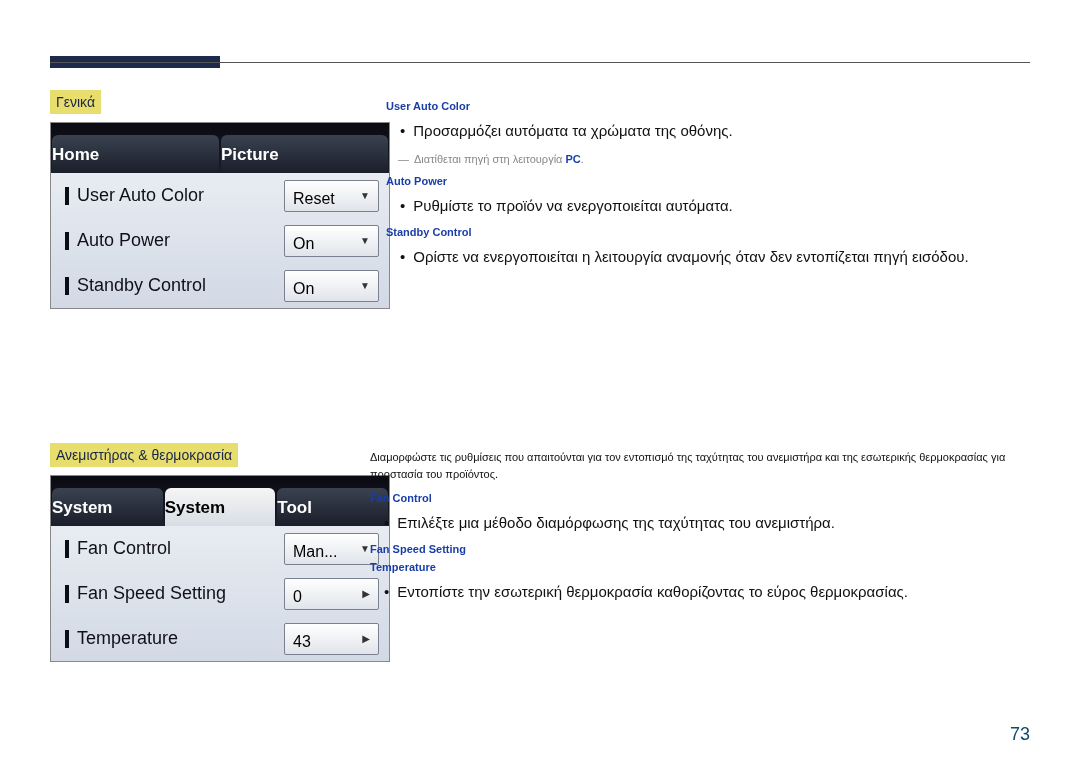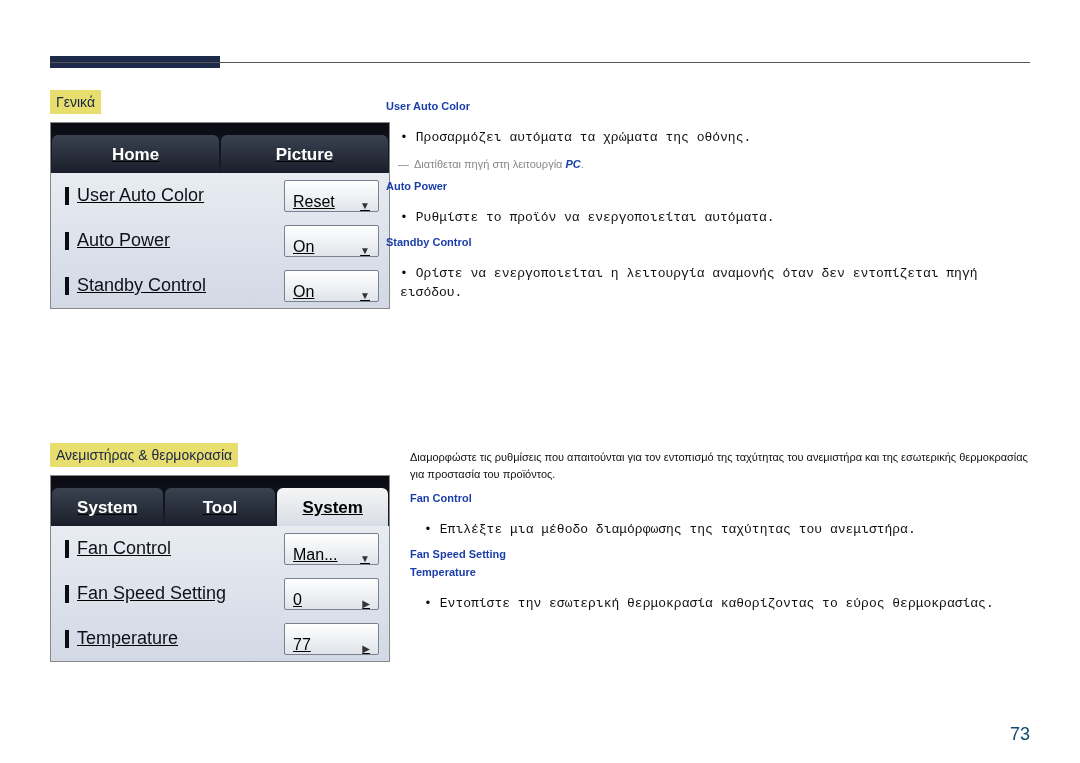--- a/index.html
+++ b/index.html
@@ -29,21 +29,20 @@
   }
   .content {
     position: relative;
     margin-top: 50px;
     display: flex;
     gap: 60px;
   }
   .left-col {
     width: 276px;
     flex-shrink: 0;
-    text-decoration: underline;
   }
   .right-col {
     flex: 1;
     padding-top: 6px;
   }
   .section-label {
     display: inline-block;
     background: #e8de6e;
     color: #1a2548;
     font-size: 14px;
@@ -60,21 +59,20 @@
   .shot-tabs {
     background: linear-gradient(#0a0a12, #1a1e2a);
     height: 50px;
     display: flex;
     align-items: flex-end;
     padding: 0 0 0 0;
     gap: 0;
   }
   .shot-tab {
     flex: 1;
-    text-align: center;
     color: #fff;
     font-size: 17px;
     font-weight: bold;
     padding: 10px 0 8px 0;
     border-radius: 6px 6px 0 0;
     margin: 0 1px;
     background: linear-gradient(#3a4250, #1a1e2a);
   }
   .shot-tab.active {
     background: linear-gradient(#f5f5f5, #d8dde5);
@@ -103,23 +101,23 @@
     height: 18px;
     background: #0c0c14;
     margin-right: 8px;
   }
   .row-select {
     width: 95px;
     height: 32px;
     border: 1px solid #7a8090;
     background: linear-gradient(#fff, #e0e4ea);
     display: flex;
-    align-items: flex-end;
+    align-items: flex-start;
     justify-content: space-between;
-    padding: 0 8px;
+    padding: 9px 8px;
     font-size: 16px;
     color: #000;
     border-radius: 2px;
     margin-left: 44px;
   }
   .dd-arrow { font-size: 10px; color: #333; }
   
   .desc-h {
     color: #1a3ea8;
     font-weight: bold;
@@ -127,47 +125,46 @@
     margin-bottom: 6px;
     margin-top: 4px;
   }
   .desc-p {
     font-size: 11px;
     color: #111;
     margin-bottom: 10px;
     line-height: 1.5;
   }
   .bullet-line {
-    font-size: 13px;
+    font-size: 15px;
     color: #111;
-    margin: 16px 0 8px 14px;
+    margin: 8px 0 8px 14px;
     line-height: 1.5;
-    font-family: Liberation Mono, monospace;
   }
   .bullet-line::before {
     content: "•";
     margin-right: 8px;
   }
   .note-line {
     font-size: 11px;
     color: #888;
     margin: 0 0 8px 28px;
     line-height: 1.5;
     position: relative;
   }
   .note-line::before {
     content: "―";
     position: absolute;
     left: -16px;
   }
-  .pc { color: #1a3ea8; font-weight: bold; font-style: italic; }
+  .pc { color: #1a3ea8; font-weight: bold; }
   .section2 {
     margin-top: 104px;
     display: flex;
-    gap: 84px;
+    gap: 44px;
   }
   .page-num {
     position: absolute;
     bottom: 18px;
     right: 50px;
     font-size: 18px;
     color: #0c4a6e;
   }
 </style>
 </head>
@@ -233,22 +230,22 @@
   </div>
 </div>
 
 <div class="section2">
 
   <div class="left-col">
     <span class="section-label">Ανεμιστήρας &amp; θερμοκρασία</span>
     <div class="shot">
       <div class="shot-tabs">
         <div class="shot-tab">System</div>
+        <div class="shot-tab active">System</div>
         <div class="shot-tab">Tool</div>
-        <div class="shot-tab active">System</div>
       </div>
       <div class="shot-body">
         <div class="shot-row">
           <div class="row-left">
               <span class="tick"></span>
               <span>Fan Control</span>
             </div>
           <div class="row-select">
               <span>Man...</span>
               <span class="dd-arrow">▼</span>
@@ -263,21 +260,21 @@
               <span>0</span>
               <span class="dd-arrow">▶</span>
             </div>
         </div>
         <div class="shot-row">
           <div class="row-left">
               <span class="tick"></span>
               <span>Temperature</span>
             </div>
           <div class="row-select">
-              <span>77</span>
+              <span>43</span>
               <span class="dd-arrow">▶</span>
             </div>
         </div>
       </div>
     </div>
   </div>
 
   <div class="right-col">
     <div class="desc-p">Διαμορφώστε τις ρυθμίσεις που απαιτούνται για τον εντοπισμό της ταχύτητας του ανεμιστήρα και της εσωτερικής θερμοκρασίας για προστασία του προϊόντος.</div>
     <div class="desc-h">Fan Control</div>

